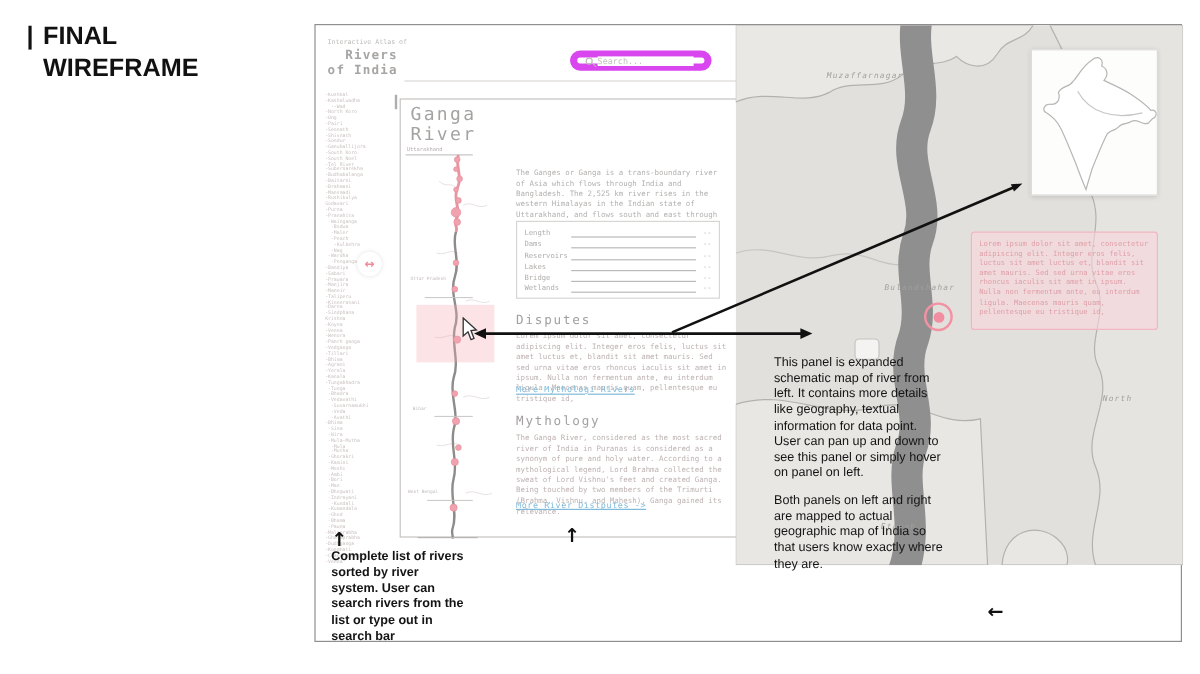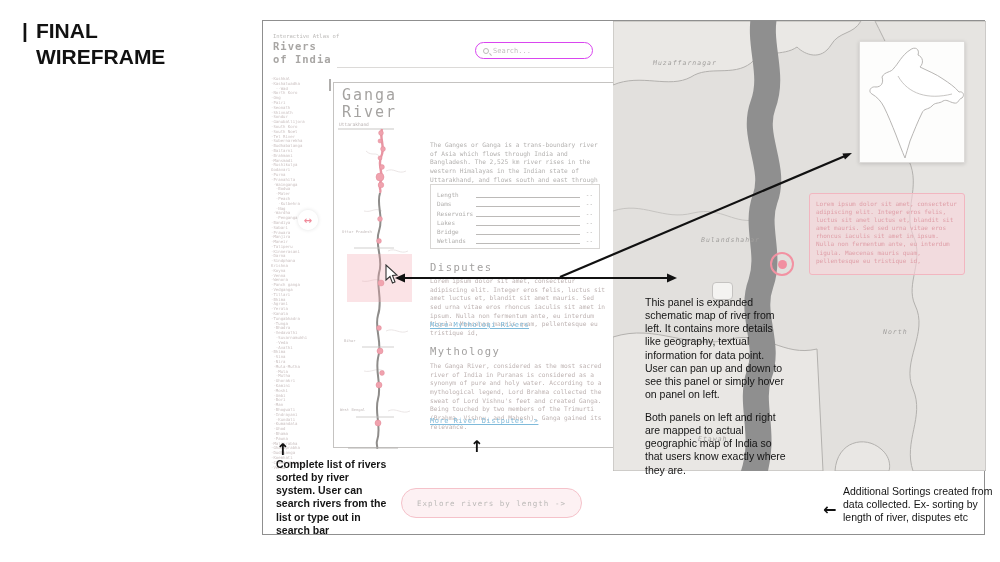--- a/index.html
+++ b/index.html
@@ -11,24 +11,24 @@
   .slide-title { position:absolute; left:22px; top:18px; display:flex; gap:8px;
                  font-weight:700; font-size:21px; line-height:1.25; color:#111; }
   .slide-title .bar { font-weight:700; }
 
   
   .mockup { position:absolute; left:262px; top:20px; width:723px; height:515px;
             background:#fff; border:1px solid #8f8f8f; }
 
   .brand-small { position:absolute; left:10px; top:12px; font:5.5px "DejaVu Sans Mono",monospace; color:#bcbab8; }
   .brand-big   { position:absolute; left:10px; top:19px; font:bold 10.5px "DejaVu Sans Mono",monospace;
-                 color:#a8a6a4; line-height:1.25; letter-spacing:1px; white-space:pre-line; }
+                 color:#a8a6a4; line-height:1.25; letter-spacing:1px; white-space:pre-line;text-align:right; }
 
   .search-pill { position:absolute; left:212px; top:21px; width:118px; height:17px;
-                 border:1px solid #d946ef; border-radius:9px; display:flex; align-items:center; gap:4px;
+                 border:6px solid #d946ef; border-radius:9px; display:flex; align-items:center; gap:4px;
                  padding:0 7px; background:#fff; }
   .mag { width:6px; height:6px; border:1px solid #bcbab8; border-radius:50%; position:relative; flex:0 0 auto; }
   .mag::after { content:""; position:absolute; left:5px; top:5px; width:3px; height:1px;
                 background:#bcbab8; transform:rotate(45deg); }
   .search-pill input { border:none; outline:none; width:80px; font:7px "DejaVu Sans Mono",monospace; color:#c2c0be; }
   .search-pill input::placeholder { color:#c2c0be; }
 
   .hdr-line { position:absolute; left:74px; top:46px; width:278px; height:1px; background:#dcdad8; }
 
   
@@ -61,21 +61,21 @@
            font:6.2px "DejaVu Sans Mono",monospace; line-height:1.4; color:#beb3b2; }
   .sec-link { position:absolute; left:96px; font:7px "DejaVu Sans Mono",monospace;
               color:#7fbada; text-decoration:underline; letter-spacing:.5px; }
   .hover-rect { position:absolute; left:13px; top:171px; width:65px; height:48px;
                 background:rgba(242,168,178,.32); z-index:2; }
   .cursor { position:absolute; left:51px; top:181px; z-index:46; }
 
   
   .map { position:absolute; left:350px; top:0; width:373px; height:450px; overflow:hidden; }
   .map-label { position:absolute; font:italic 6.5px "DejaVu Sans Mono",monospace;
-               color:#a19f9d; letter-spacing:1px; }
+               color:#a19f9d; letter-spacing:1px;margin-left:36px; }
   .india-card { position:absolute; left:246px; top:20px; width:106px; height:122px;
                 background:#fdfdfc; border:1px solid #dddbd9; box-shadow:0 1px 4px rgba(0,0,0,.15); }
   .map-tooltip { position:absolute; left:196px; top:172px; width:156px; height:82px;
                  background:rgba(250,214,220,.6); border:1px solid #f2b6c0; border-radius:3px;
                  padding:6px; font:6px "DejaVu Sans Mono",monospace; line-height:1.35; color:#df9fa8; }
   .marker { position:absolute; left:157px; top:231px; width:24px; height:24px; border-radius:50%;
             border:2px solid #f292a2; display:flex; align-items:center; justify-content:center; }
   .marker .dot { width:9px; height:9px; border-radius:50%; background:#f18fa0; }
   .map-chip { position:absolute; left:99px; top:261px; width:21px; height:18px; border-radius:4px;
               background:#f4f3f1; border:1px solid #c5c3c1; }
@@ -329,36 +329,34 @@
 
       <div class="map-tooltip">Lorem ipsum dolor sit amet, consectetur adipiscing elit. Integer eros felis, luctus sit amet luctus et, blandit sit amet mauris. Sed sed urna vitae eros rhoncus iaculis sit amet in ipsum. Nulla non fermentum ante, eu interdum ligula. Maecenas mauris quam, pellentesque eu tristique id,</div>
 
       <div class="marker">
           <div class="dot"></div>
         </div>
     </div>
 
     <div class="footer-buttons">
 
-    <button class="pill-btn">Explore rivers by length -&gt;</button>
       </div>
   </div>
 
   <span class="glyph-arrow" style="left:276px; top:440px">↑</span>
   <div class="note" id="note1">Complete list of rivers sorted by river system. User can search rivers from the list or type out in search bar</div>
 
   <span class="glyph-arrow" style="left:470px; top:437px">↑</span>
 
   <div class="note" id="note3">
     <p>This panel is expanded schematic map of river from left. It contains more details like geography, textual information for data point. User can pan up and down to see this panel or simply hover on panel on left.</p>
     <p>Both panels on left and right are mapped to actual geographic map of India so that users know exactly where they are.</p>
   </div>
 
   <span class="glyph-arrow" style="left:823px; top:500px">←</span>
-  <div class="note" id="note4">Additional Sortings created from data collected. Ex- sorting by length of river, disputes etc</div>
 
   <svg class="arrows-svg" width="1000" height="562" viewBox="0 0 1000 562">
     <line x1="401" y1="278" x2="671" y2="278" stroke="#111" stroke-width="2.2"></line>
     <polygon points="395,278 405,273.6 405,282.4" fill="#111"></polygon>
     <polygon points="677,278 667,273.6 667,282.4" fill="#111"></polygon>
     <line x1="560" y1="277" x2="845" y2="156" stroke="#111" stroke-width="2.2"></line>
     <polygon points="852,153 845,159.6 842.4,153.5" fill="#111"></polygon>
   </svg>
 
 </div>

